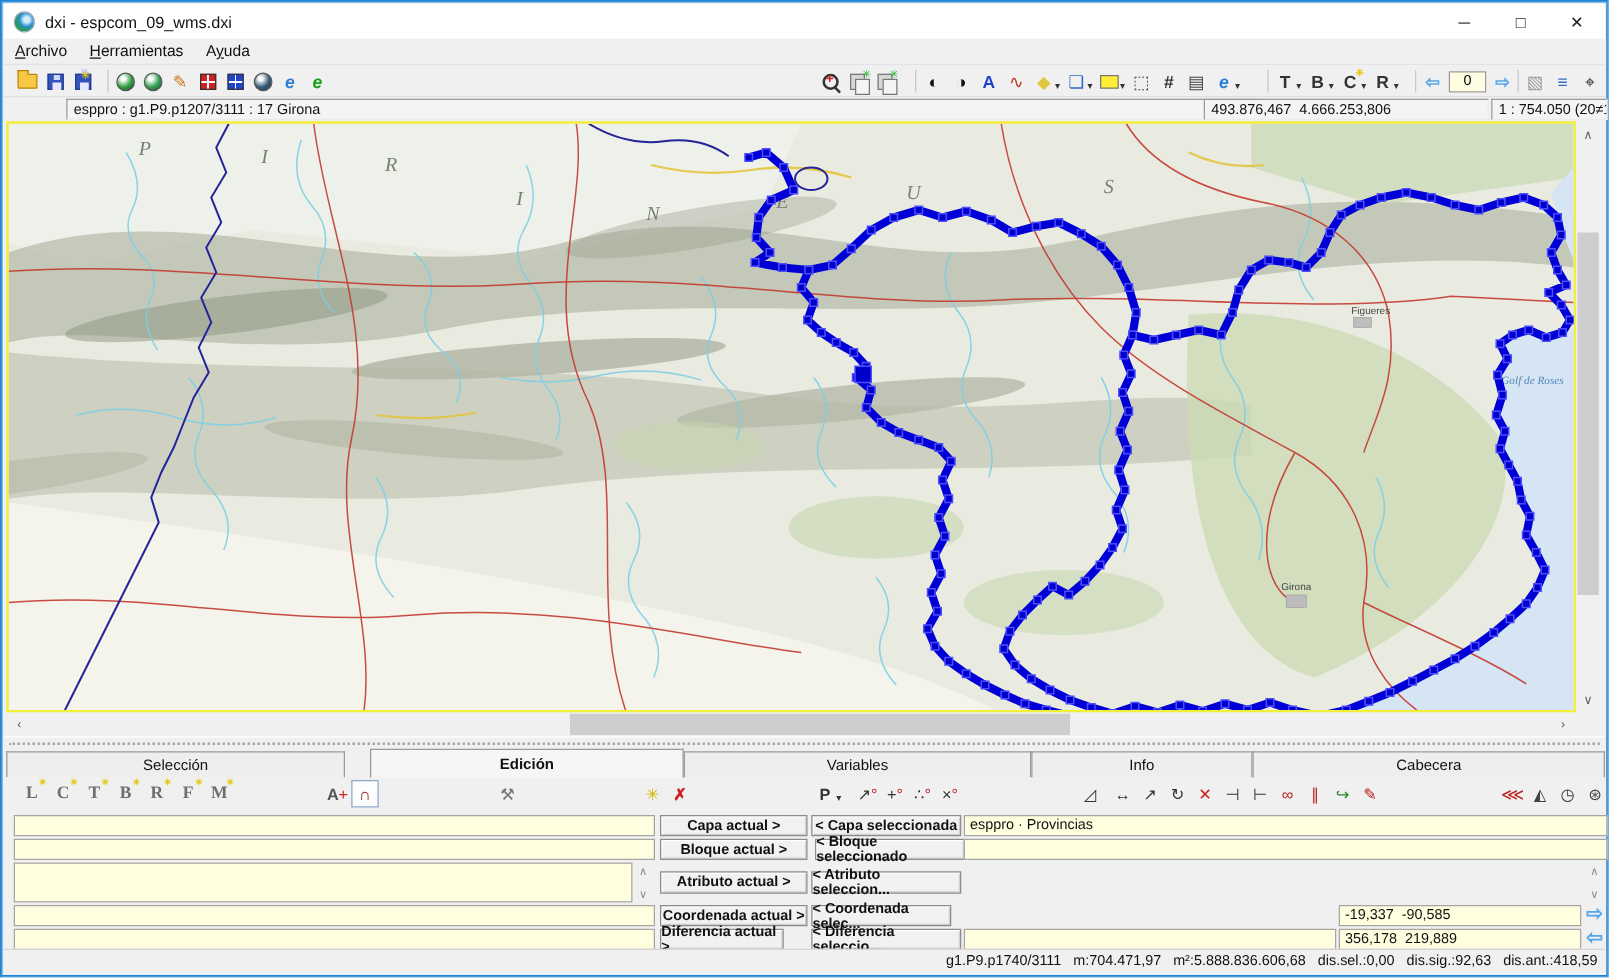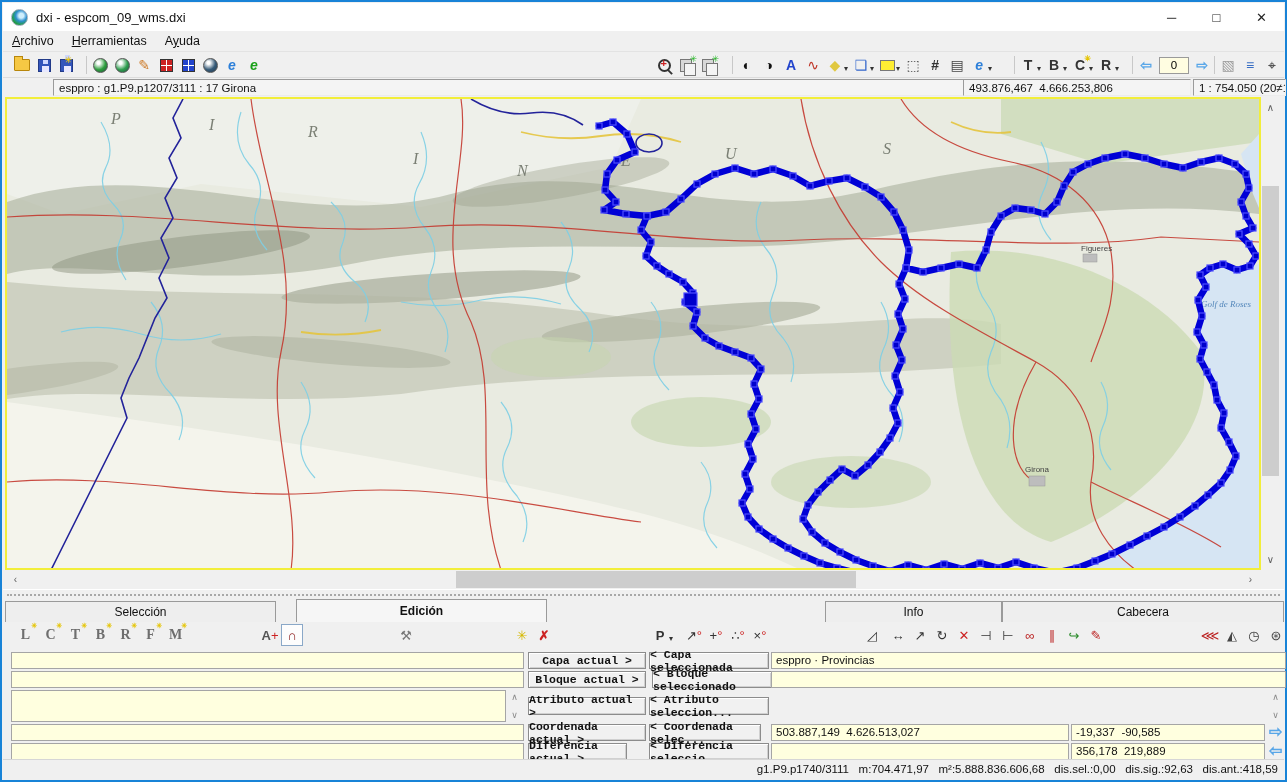--- a/index.html
+++ b/index.html
@@ -70,21 +70,21 @@
   
   #editicons { position:absolute; left:2px; top:621px; right:2px; height:28px; background:#f0f0f0; }
   .eicon { width:22px; height:22px; display:inline-flex; align-items:center; justify-content:center; font-size:13px; position:relative; }
   .selletter { font-family:"Liberation Serif",serif; font-weight:bold; color:#6e6e6e; font-size:14px; }
   .selletter .sup { position:absolute; top:-2px; right:1px; font-size:7px; color:#e5c400; }
   .pressedbox { border:1px solid #8aa8c8; background:#fdfdfd; }
 
   
   #editpanel { position:absolute; left:2px; top:649px; right:2px; height:111px; background:#f0f0f0; }
   .yfield { position:absolute; background:#ffffdf; border:1px solid #a5a5a5; font-size:11.5px; color:#111; padding:1px 4px; white-space:pre; overflow:hidden; }
-  .btn3d { position:absolute; background:#f1f1f1; border:1px solid #8c8c8c; box-shadow: inset 1px 1px 0 #ffffff, inset -1px -1px 0 #d0d0d0; font-size:11.5px; font-weight:bold; color:#111; display:flex; align-items:center; justify-content:center; font-family:Liberation Mono, monospace; }
+  .btn3d { position:absolute; background:#f1f1f1; border:1px solid #8c8c8c; box-shadow: inset 1px 1px 0 #ffffff, inset -1px -1px 0 #d0d0d0; font-size:11.5px; font-weight:bold; color:#111; display:flex; align-items:center; justify-content:center; font-family:Liberation Sans, sans-serif; }
   .updn { position:absolute; width:17px; display:flex; flex-direction:column; align-items:center; justify-content:space-between; color:#8a8a8a; font-size:9px; padding:2px 0; }
   .bluearrow { position:absolute; font-size:16px; font-weight:bold; color:#58a6e8; line-height:14px; }
 
   
   #bstatus { position:absolute; left:2px; bottom:3px; right:2px; height:19px; background:#f0f0f0; border-top:1px solid #d6d6d6; font-size:11.5px; color:#111; display:flex; align-items:center; justify-content:flex-end; padding-right:6px; white-space:pre; }
 </style>
 </head>
 <body>
 
 <div id="win">
@@ -514,20 +514,23 @@
 
   <div id="splitter"></div>
 
   <div id="tabs">
     <div class="tab" style="left:2px; width:271px;">
         <span>Selección</span>
       </div>
     <div class="tab active" style="left:293px; width:251px;">
         <span>Edición</span>
       </div>
+    <div class="tab" style="left:544px; width:278px;">
+        <span>Variables</span>
+      </div>
     <div class="tab" style="left:822px; width:177px;">
         <span>Info</span>
       </div>
     <div class="tab" style="left:999px; width:282px;">
         <span>Cabecera</span>
       </div>
   </div>
 
   <div id="editicons">
       <div class="grp" style="left: 10px;">
@@ -679,21 +682,20 @@
     <div class="btn3d" style="left:525px; top:47px; width:118px; height:18px;">Atributo actual &gt;</div>
     <div class="btn3d" style="left:646px; top:47px; width:120px; height:18px;">&lt; Atributo seleccion...</div>
     <div class="updn" style="left:1264px; top:40px; height:32px;">
         <span>∧</span>
         <span>∨</span>
       </div>
 
     <div class="yfield" style="left:8px; top:74px; width:513px; height:17px;"></div>
     <div class="btn3d" style="left:525px; top:74px; width:118px; height:17px;">Coordenada actual &gt;</div>
     <div class="btn3d" style="left:646px; top:74px; width:112px; height:17px;">&lt; Coordenada selec...</div>
-    <div class="yfield" style="left:768px; top:74px; width:298px; height:17px;">503.887,149  4.626.513,027</div>
     <div class="yfield" style="left:1068px; top:74px; width:194px; height:17px;">-19,337  -90,585</div>
     <span class="bluearrow" style="left:1266px; top:75px;">⇨</span>
 
     <div class="yfield" style="left:8px; top:93px; width:513px; height:17px;"></div>
     <div class="btn3d" style="left:525px; top:93px; width:99px; height:17px;">Diferencia actual &gt;</div>
     <div class="btn3d" style="left:646px; top:93px; width:120px; height:17px;">&lt; Diferencia seleccio...</div>
     <div class="yfield" style="left:768px; top:93px; width:298px; height:17px;"></div>
     <div class="yfield" style="left:1068px; top:93px; width:194px; height:17px;">356,178  219,889</div>
     <span class="bluearrow" style="left:1266px; top:94px;">⇦</span>
   </div>

